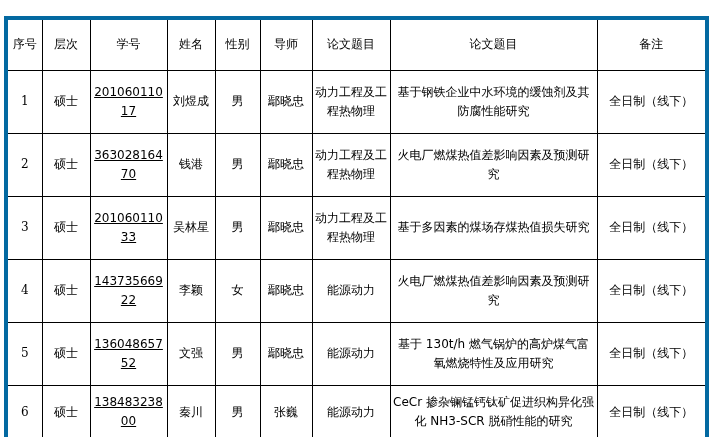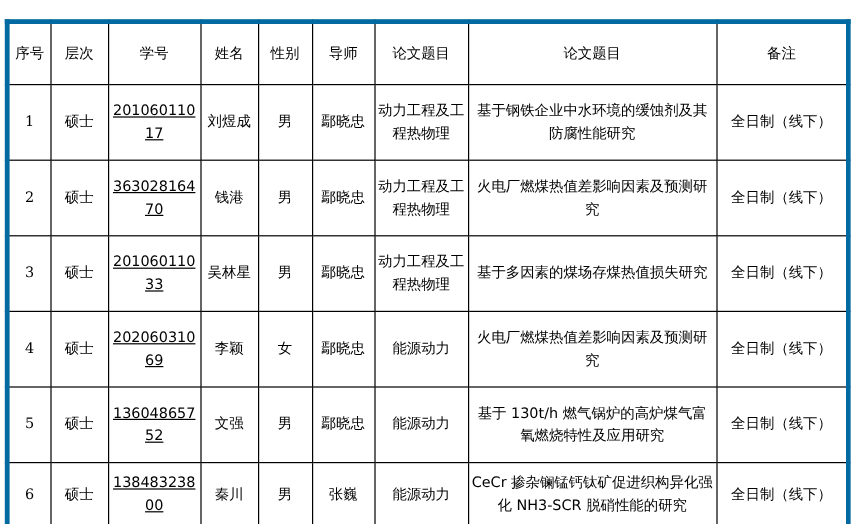--- a/index.html
+++ b/index.html
@@ -116,21 +116,21 @@
         <td>吴林星</td>
         <td>男</td>
         <td>鄢晓忠</td>
         <td>动力工程及工程热物理</td>
         <td>基于多因素的煤场存煤热值损失研究</td>
         <td>全日制（线下）</td>
       </tr>
       <tr>
         <td class="num">4</td>
         <td>硕士</td>
-        <td class="sid">20206031069</td>
+        <td class="sid">14373566922</td>
         <td>李颖</td>
         <td>女</td>
         <td>鄢晓忠</td>
         <td>能源动力</td>
         <td>火电厂燃煤热值差影响因素及预测研究</td>
         <td>全日制（线下）</td>
       </tr>
       <tr>
         <td class="num">5</td>
         <td>硕士</td>

